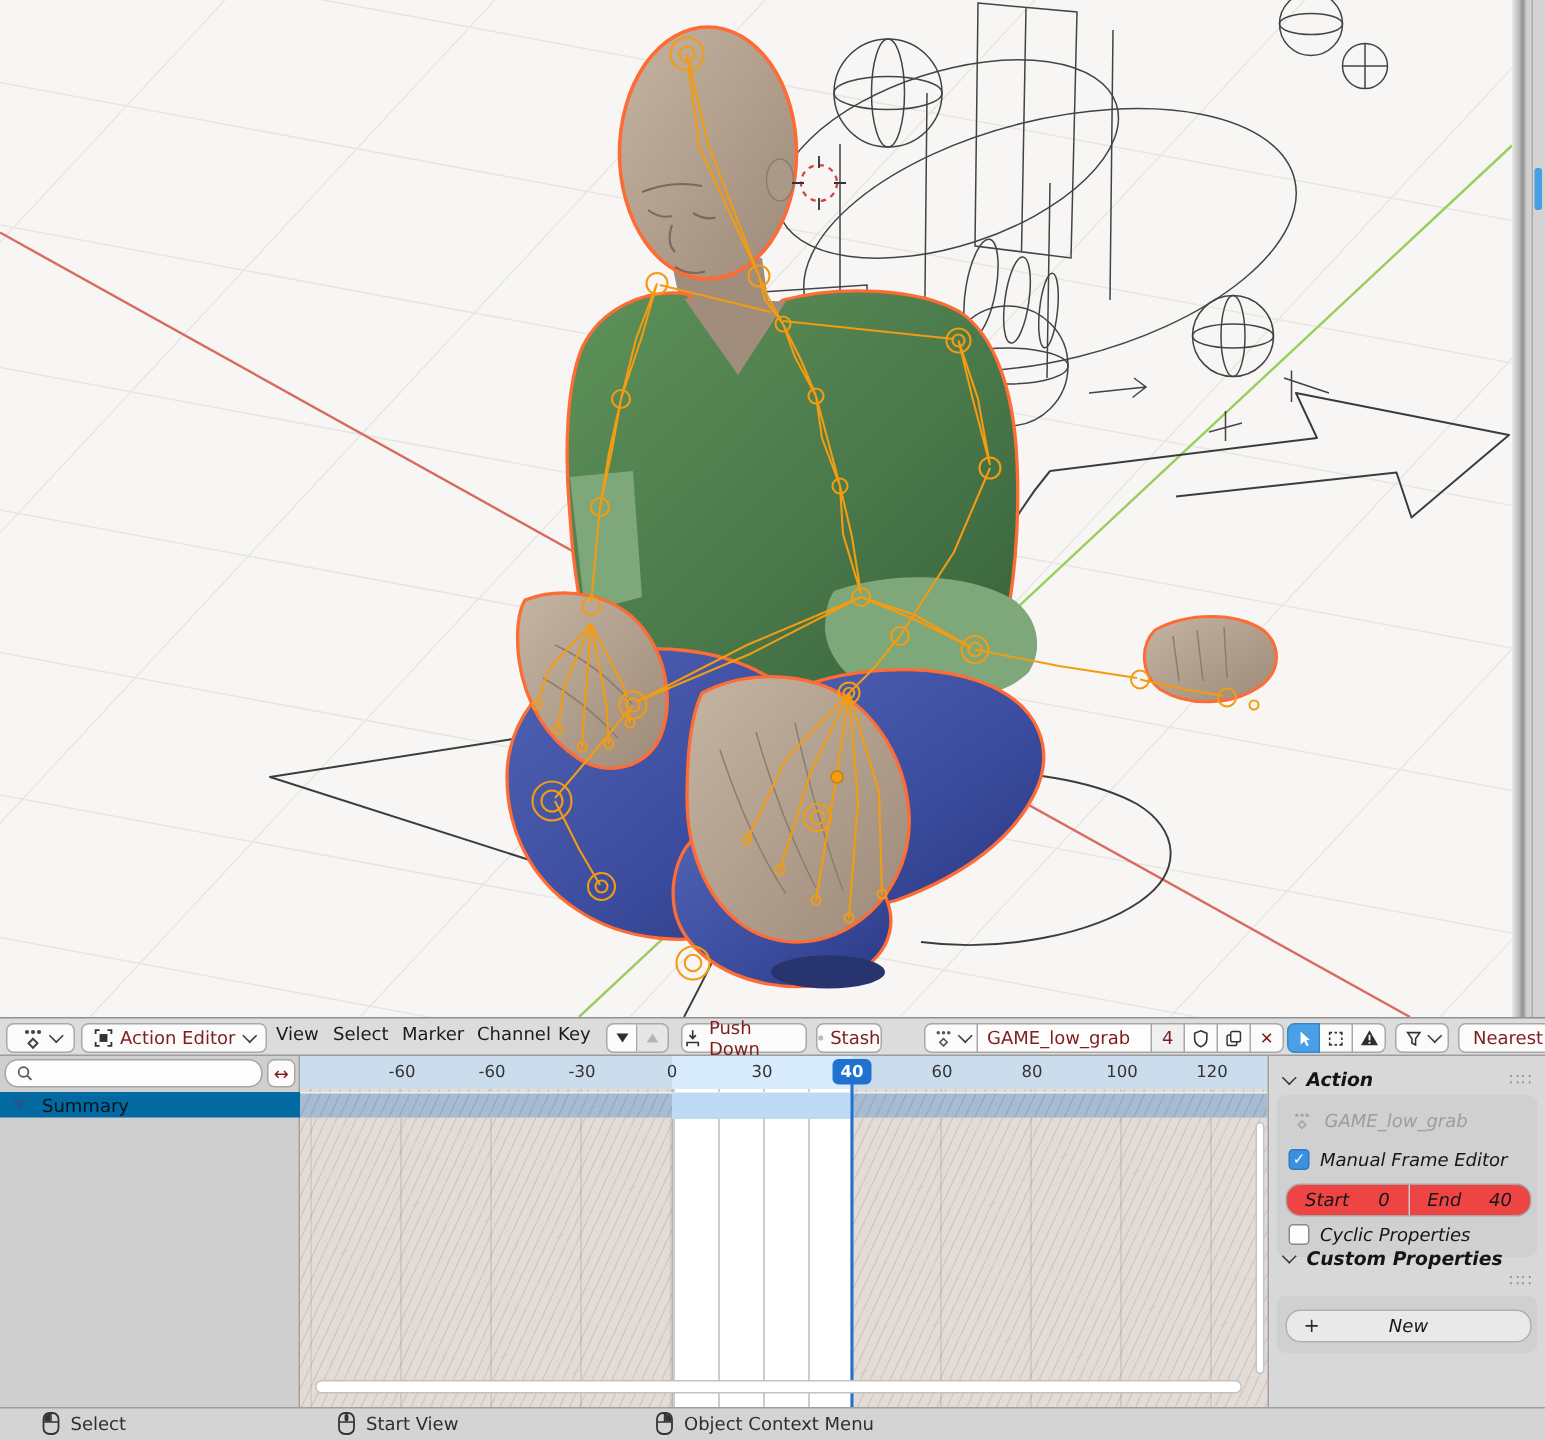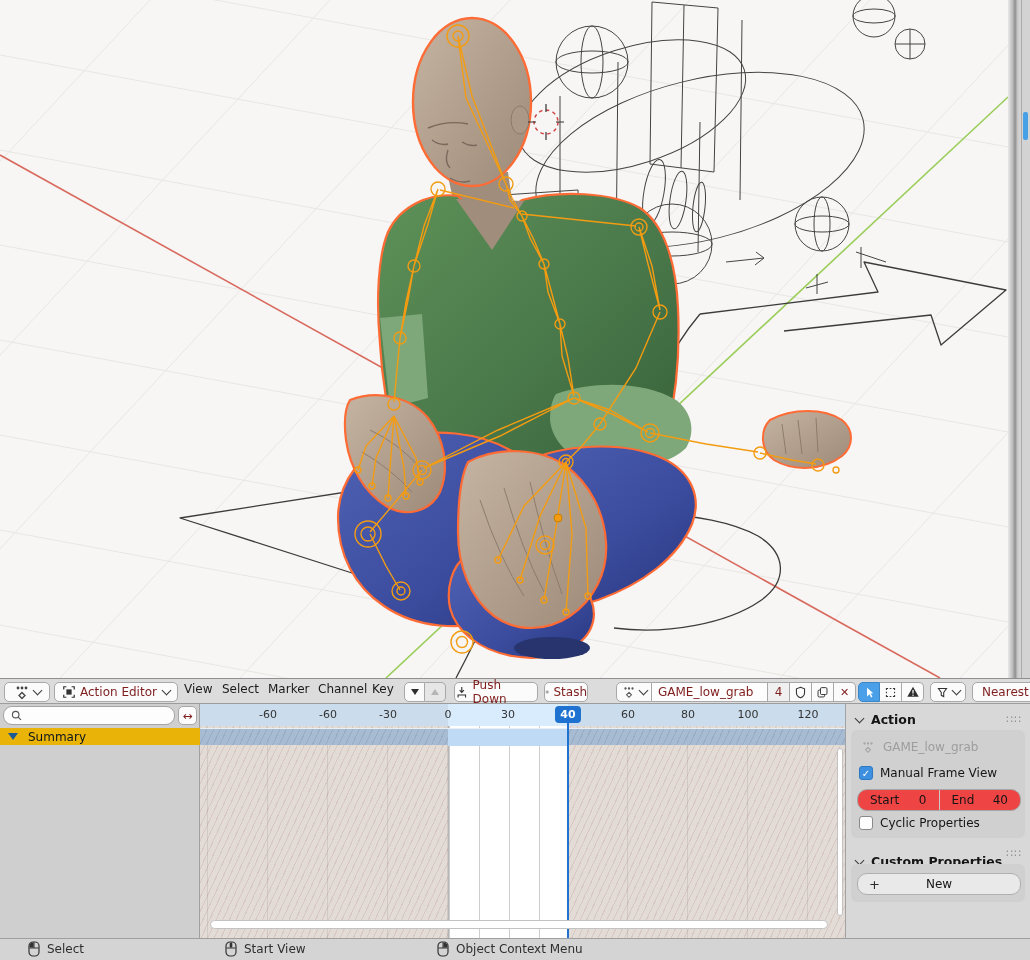--- a/index.html
+++ b/index.html
@@ -31,21 +31,21 @@
   
   #ds-left{left:0;top:704px;width:200px;height:234px;background:#cfcfcf;border-right:1px solid #a2a2a2;}
   #ds-keys{left:200px;top:704px;width:645px;height:234px;background:#e3dbd5;overflow:hidden;}
   #ruler{position:absolute;left:0;top:0;width:645px;height:22px;background:#cbdcec;}
   .hatch{background-image:repeating-linear-gradient(115deg,rgba(170,130,120,0.22) 0 1px,transparent 1px 6px);}
   .hatch-blue{background-image:repeating-linear-gradient(115deg,rgba(90,110,140,0.20) 0 1px,transparent 1px 6px);}
   .tick{position:absolute;top:4px;transform:translateX(-50%);font-size:11px;color:#333;}
   .gridv{position:absolute;left:7px;top:22px;width:638px;height:212px;
      background-image:repeating-linear-gradient(90deg,rgba(90,80,75,0.13) 0 1px,transparent 1px 60px);}
   
-  #sidebar{left:845px;top:704px;width:185px;height:234px;background:#d8d8d8;border-left:1px solid #a2a2a2;}
+  #sidebar{left:845px;top:704px;width:185px;height:234px;background:#d8d8d8;border-left:1px solid #a2a2a2;font-style:italic;}
   .panel-title{font-size:12.5px;font-weight:600;color:#151515;}
   .pbody{position:absolute;left:5px;width:174px;background:#d0d0d0;border-radius:6px;}
   .cb{width:14px;height:14px;border-radius:3px;box-sizing:border-box;display:flex;align-items:center;justify-content:center;}
   .cb-on{background:#3d8fe0;color:#fff;font-size:10px;border:1px solid #2f79c4;}
   .cb-off{background:#fdfdfd;border:1px solid #8a8a8a;}
   .lbl{font-size:12px;color:#151515;}
   .dots{font-size:11px;color:#8f8f8f;letter-spacing:1px;}
   
   #statusbar{left:0;top:938px;width:1030px;height:22px;background:#d4d4d4;border-top:1px solid #9f9f9f;}
   .sb-item{position:absolute;top:2px;display:flex;align-items:center;gap:7px;font-size:12px;color:#2e2e2e;}
@@ -365,21 +365,21 @@
 <div class="abs" id="ds-left">
   <div class="abs" style="left:3px;top:2px;width:172px;height:19px;background:#fdfdfd;border:1px solid #a5a5a5;border-radius:9px;display:flex;align-items:center;padding:0 6px">
     <svg width="13" height="13" viewBox="0 0 16 16">
       <circle cx="7" cy="7" r="4" stroke="#555" fill="none" stroke-width="1.4"></circle>
       <line x1="10" y1="10" x2="13.5" y2="13.5" stroke="#555" stroke-width="1.4"></line>
     </svg>
   </div>
   <div class="abs btn" style="left:178px;top:2px;width:19px;height:19px;font-size:12px;padding:0">
     <span>↔</span>
   </div>
-  <div class="abs" style="left:0;top:24px;width:200px;height:17px;background:#eab308;display:flex;align-items:center;gap:10px;padding-left:8px">
+  <div class="abs" style="left:0;top:24px;width:200px;height:17px;background:#0369a1;display:flex;align-items:center;gap:10px;padding-left:8px">
     <span style="width:0;height:0;border-left:5px solid transparent;border-right:5px solid transparent;border-top:7px solid #1a5a94"></span>
     <span style="font-size:12px;color:#0a141e">Summary</span>
   </div>
 </div>
 
 <div class="abs" id="ds-keys">
 
   <div class="abs hatch" style="left:0;top:22px;width:645px;height:212px"></div>
   <div class="abs gridv"></div>
 
@@ -428,39 +428,39 @@
           <circle cx="8" cy="4" r="1.3" fill="#a5a5a5"></circle>
           <circle cx="12" cy="4" r="1.3" fill="#a5a5a5"></circle>
         <polygon points="8,8.5 10.8,11.2 8,14 5.2,11.2" fill="none" stroke="#a5a5a5" stroke-width="1.2"></polygon>
       </svg>
       <span style="font-size:12px;color:#9d9d9d">GAME_low_grab</span>
     </div>
     <div style="position:absolute;left:8px;top:36px;display:flex;align-items:center;gap:7px">
       <span class="cb cb-on">
         <span>✓</span>
       </span>
-      <span class="lbl">Manual Frame View</span>
+      <span class="lbl">Manual Frame Editor</span>
     </div>
     <div style="position:absolute;left:6px;top:59px;width:162px;height:20px;display:flex;background:#ef4444;border:1px solid #a5a5a5;border-radius:10px;overflow:hidden">
       <div style="flex:1;display:flex;align-items:center;justify-content:space-between;padding:0 12px;border-right:1px solid #c9c9c9">
         <span class="lbl">Start</span>
         <span class="lbl">0</span>
       </div>
       <div style="flex:1;display:flex;align-items:center;justify-content:space-between;padding:0 12px">
         <span class="lbl">End</span>
         <span class="lbl">40</span>
       </div>
     </div>
     <div style="position:absolute;left:8px;top:86px;display:flex;align-items:center;gap:7px">
       <span class="cb cb-off"></span>
       <span class="lbl">Cyclic Properties</span>
     </div>
   </div>
 
-  <div class="abs" style="left:10px;top:150px;display:flex;align-items:center;gap:8px">
+  <div class="abs" style="left:10px;top:127px;display:flex;align-items:center;gap:8px">
     <span class="chev"></span>
     <span class="panel-title">Custom Properties</span>
   </div>
   <span class="abs dots" style="right:8px;top:143px">∷∷</span>
 
   <div class="pbody" style="top:160px;height:38px">
     <div style="position:absolute;left:6px;top:9px;width:162px;height:20px;background:#e9e9e9;border:1px solid #b0b0b0;border-radius:10px;display:flex;align-items:center;justify-content:center">
       <span style="position:absolute;left:11px;font-size:13px;color:#2a2a2a">+</span>
       <span class="lbl">New</span>
     </div>

